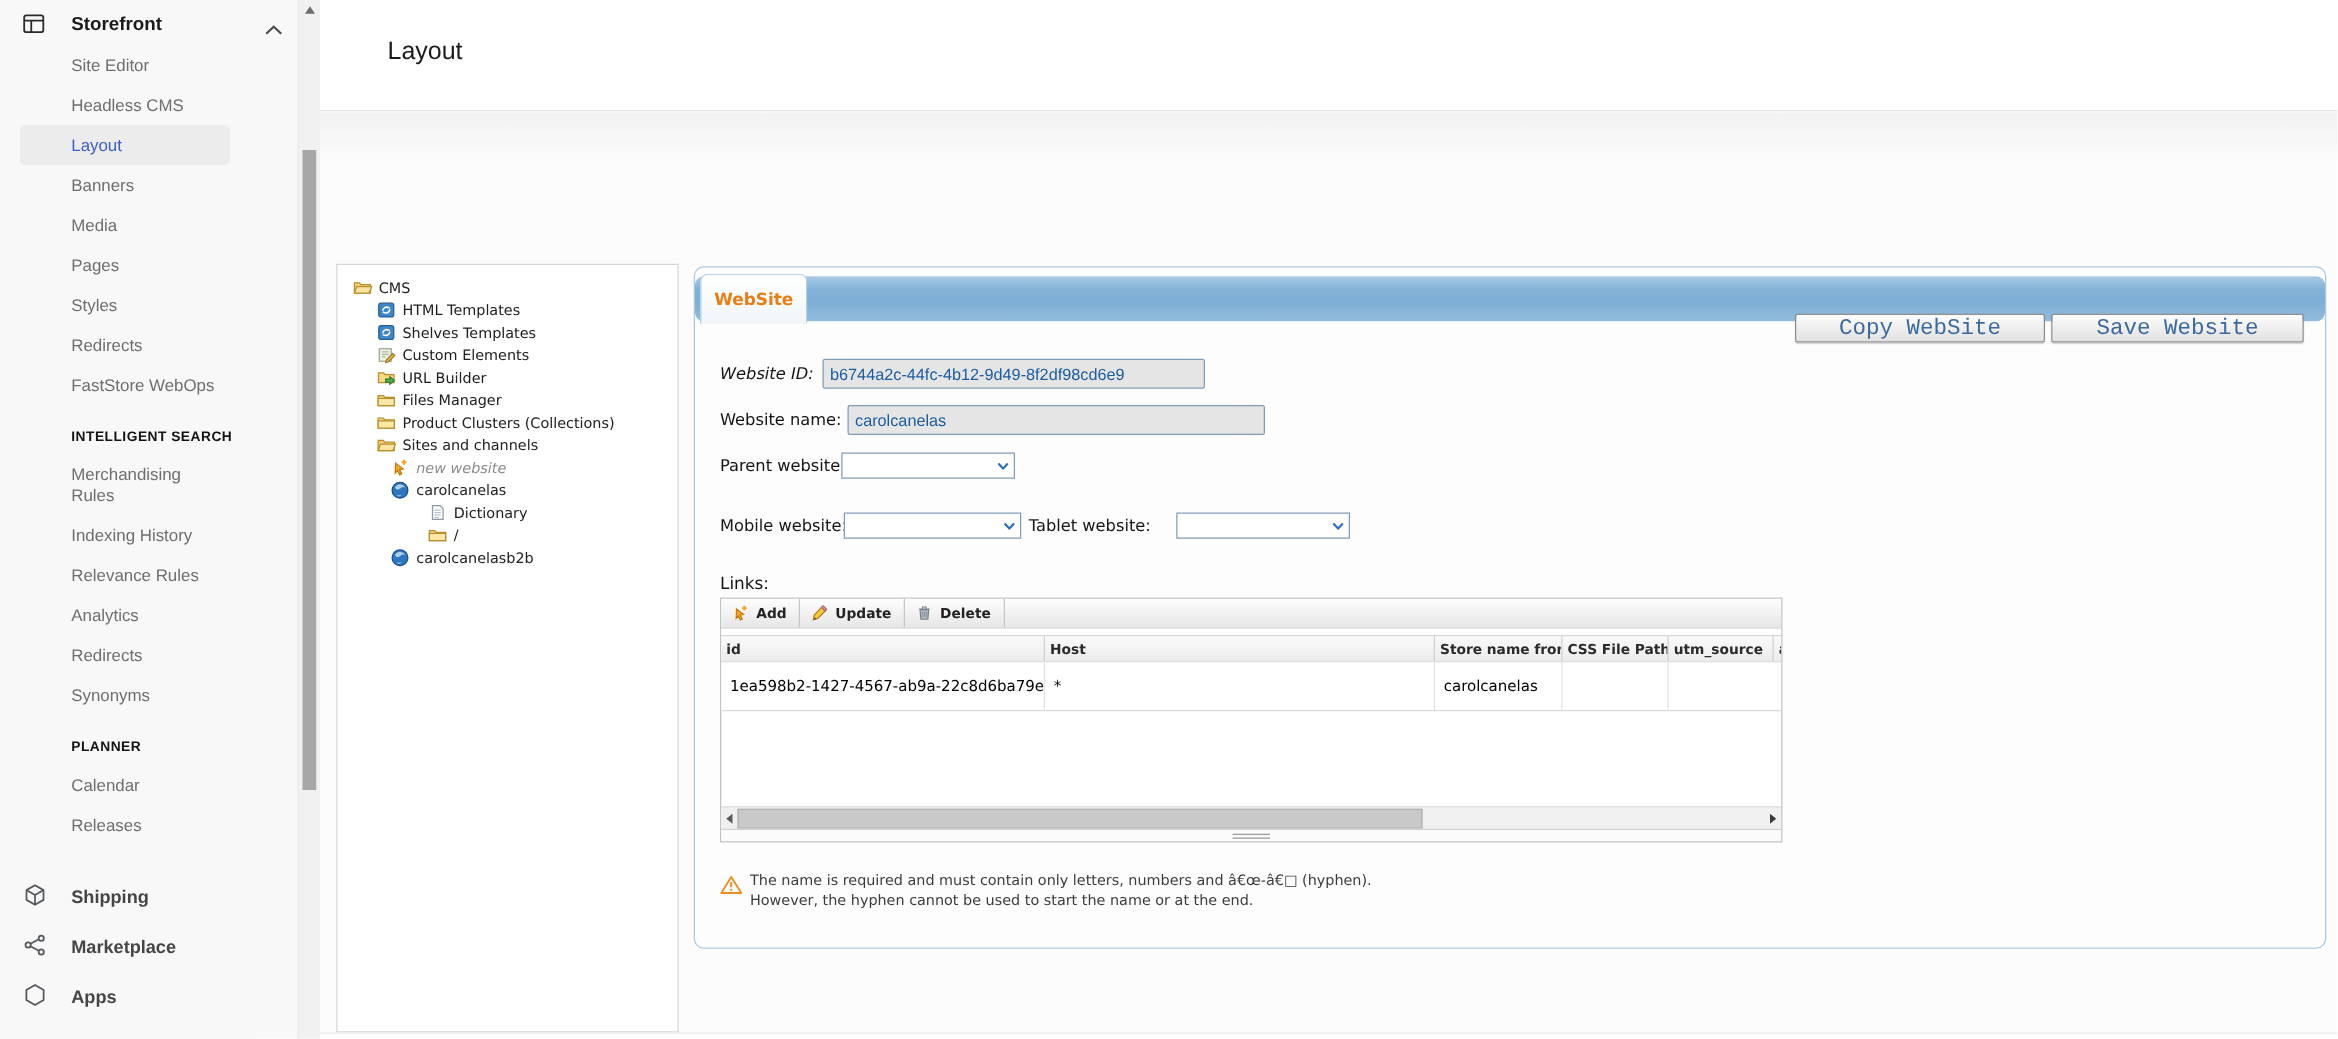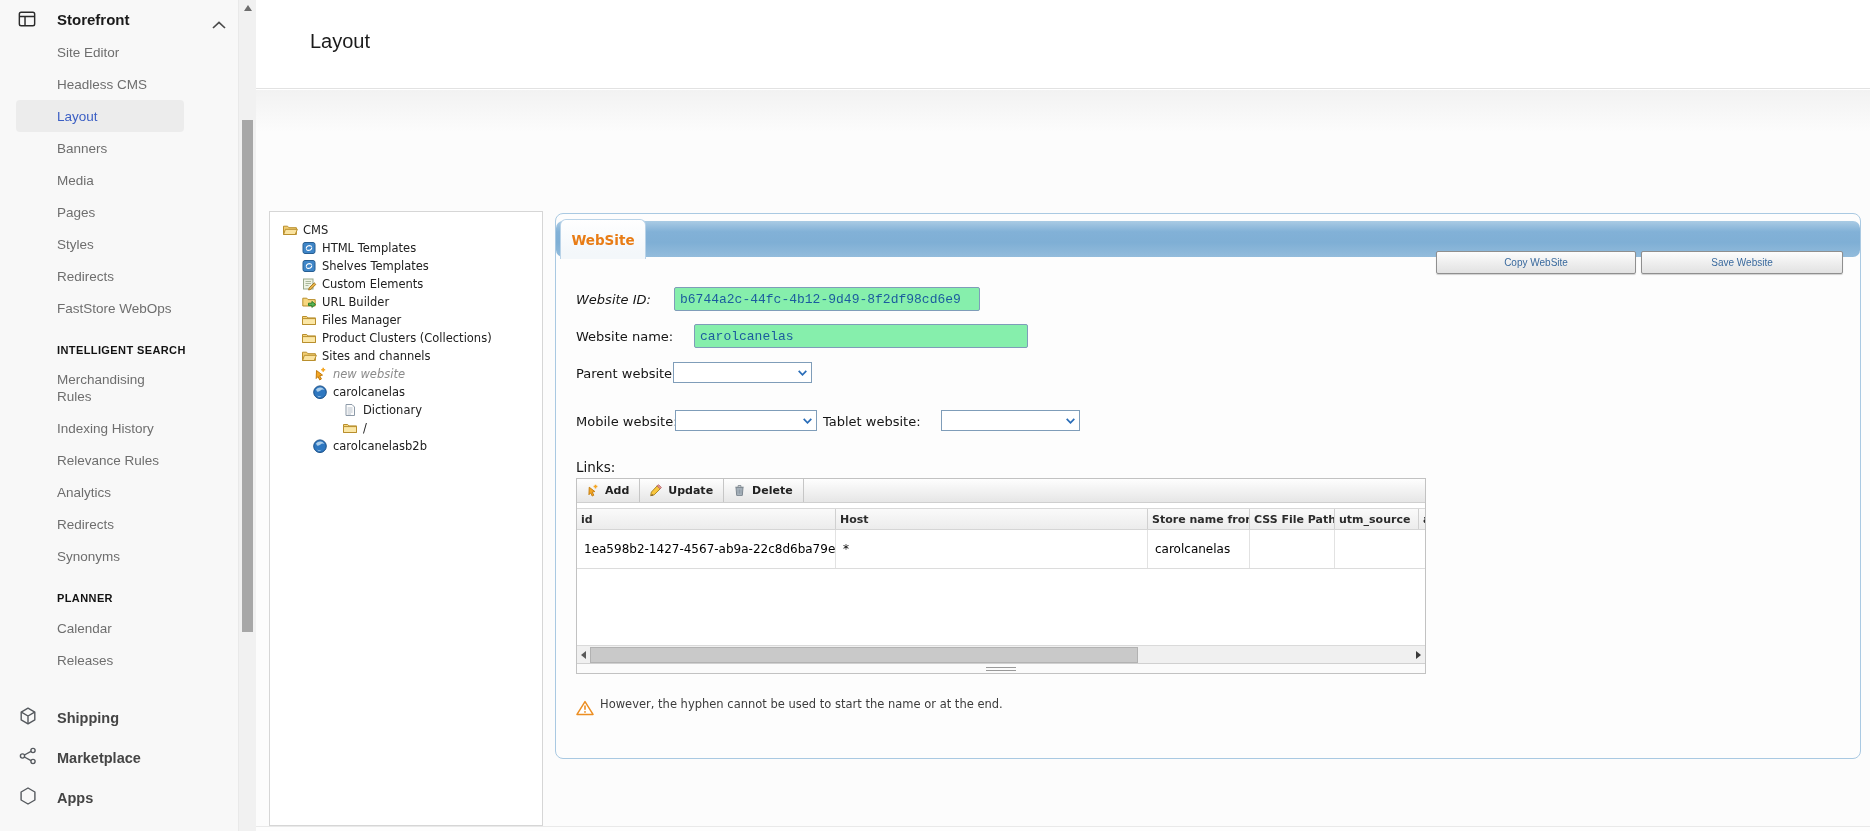--- a/index.html
+++ b/index.html
@@ -59,31 +59,31 @@
           border:1px solid #a9c9e2;border-radius:8px;box-sizing:border-box;
           font-family:"DejaVu Sans",sans-serif;}
   .wp-bar{position:absolute;left:0;top:7px;right:0;height:36px;border-radius:7px;
           background:linear-gradient(180deg,#aacbe4 0%,#82b1d7 30%,#7fafd5 60%,#93bcdc 100%);}
   .wp-tab{position:absolute;left:4px;top:5px;width:86px;height:40px;z-index:2;
           background:linear-gradient(180deg,#ffffff,#f3f7fa 85%);
           border:1px solid #b9d3e8;border-bottom:none;border-radius:6px 6px 0 0;
           display:flex;align-items:center;justify-content:center;
           color:#e87c15;font-weight:700;font-size:13.5px;cursor:pointer;box-sizing:border-box;}
   .wp-btn{position:absolute;top:37px;height:23px;z-index:3;box-sizing:border-box;
-          border:1px solid #8f8f8f;border-radius:2px;color:#3a6a9e;font-size:10px;
-          font-family:Liberation Sans, sans-serif;
+          border:1px solid #8f8f8f;border-radius:2px;color:#3a6a9e;font-size:18px;
+          font-family:Liberation Mono, monospace;
           background:linear-gradient(180deg,#fdfdfd,#ececec 60%,#e2e2e2);
           box-shadow:0 1px 1px rgba(0,0,0,.18);cursor:pointer;}
   .btn-copy{right:224px;width:200px;}
   .btn-save{right:17px;width:202px;}
 
   .f-label{position:absolute;left:20px;font-size:13px;color:#151515;line-height:20px;}
   .f-input{position:absolute;box-sizing:border-box;border:1px solid #7f9db9;border-radius:2px;
-           background:#86efac;font-family:Liberation Mono, monospace;font-size:13px;color:#1b5c9e;
-           padding:2px 5px;margin-left:16px;}
+           background:#e5e5e5;font-family:Liberation Sans, sans-serif;font-size:13px;color:#1b5c9e;
+           padding:2px 5px;}
   .f-select{position:absolute;box-sizing:border-box;border:1px solid #7f9db9;background:#fff;
             height:21px;cursor:pointer;}
   .f-select svg{position:absolute;right:4px;top:7px;}
 
   .links-label{position:absolute;left:20px;top:245px;font-size:13.5px;color:#151515;}
 
   
   .grid{position:absolute;left:20px;top:264px;width:850px;height:196px;background:#fff;
         border:1px solid #c2c2c2;box-sizing:border-box;overflow:hidden;}
   .g-toolbar{display:flex;align-items:stretch;height:23px;border-bottom:1px solid #cfcfcf;
@@ -426,19 +426,20 @@
       </div>
 
       <span class="warn-icon">
         <svg viewBox="0 0 18 16" width="18" height="16">
             <path d="M9 1.6L17 14.4H1z" fill="#fff" stroke="#ec8e22" stroke-width="1.5" stroke-linejoin="round"></path>
             <path d="M9 5.6v4.2" stroke="#ec8e22" stroke-width="1.6" fill="none"></path>
             <circle cx="9" cy="11.9" r=".9" fill="#ec8e22"></circle>
           </svg>
       </span>
       <div class="warn-text">
+        <div>The name is required and must contain only letters, numbers and â€œ-â€□ (hyphen).</div>
         <div>However, the hyphen cannot be used to start the name or at the end.</div>
       </div>
     </section>
 
     <div class="bottom-line"></div>
   </main>
 </div>
 
 </body></html>

